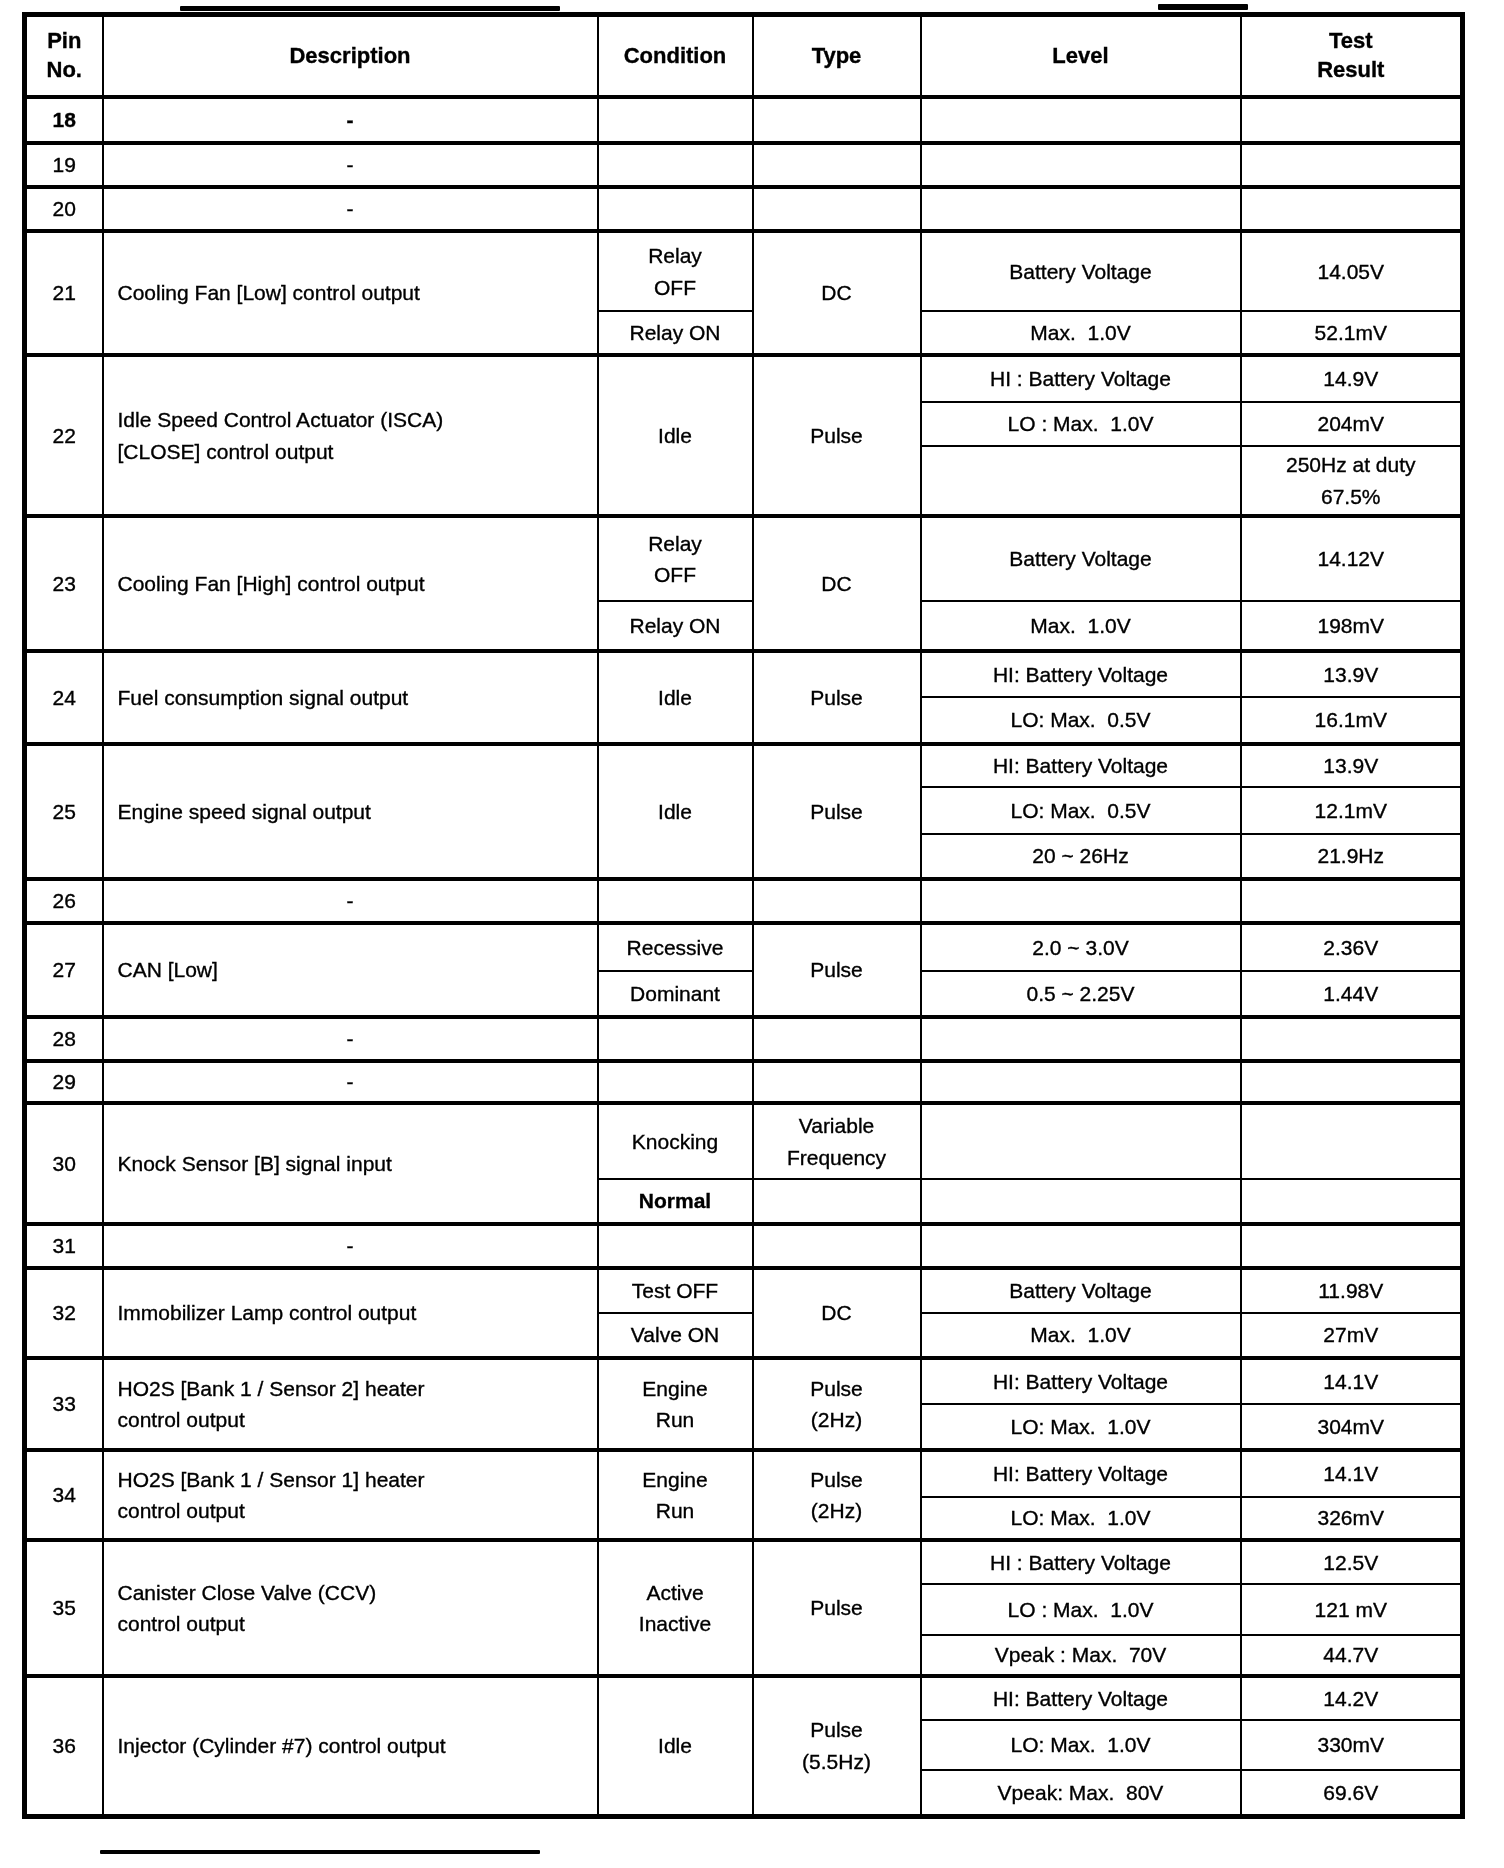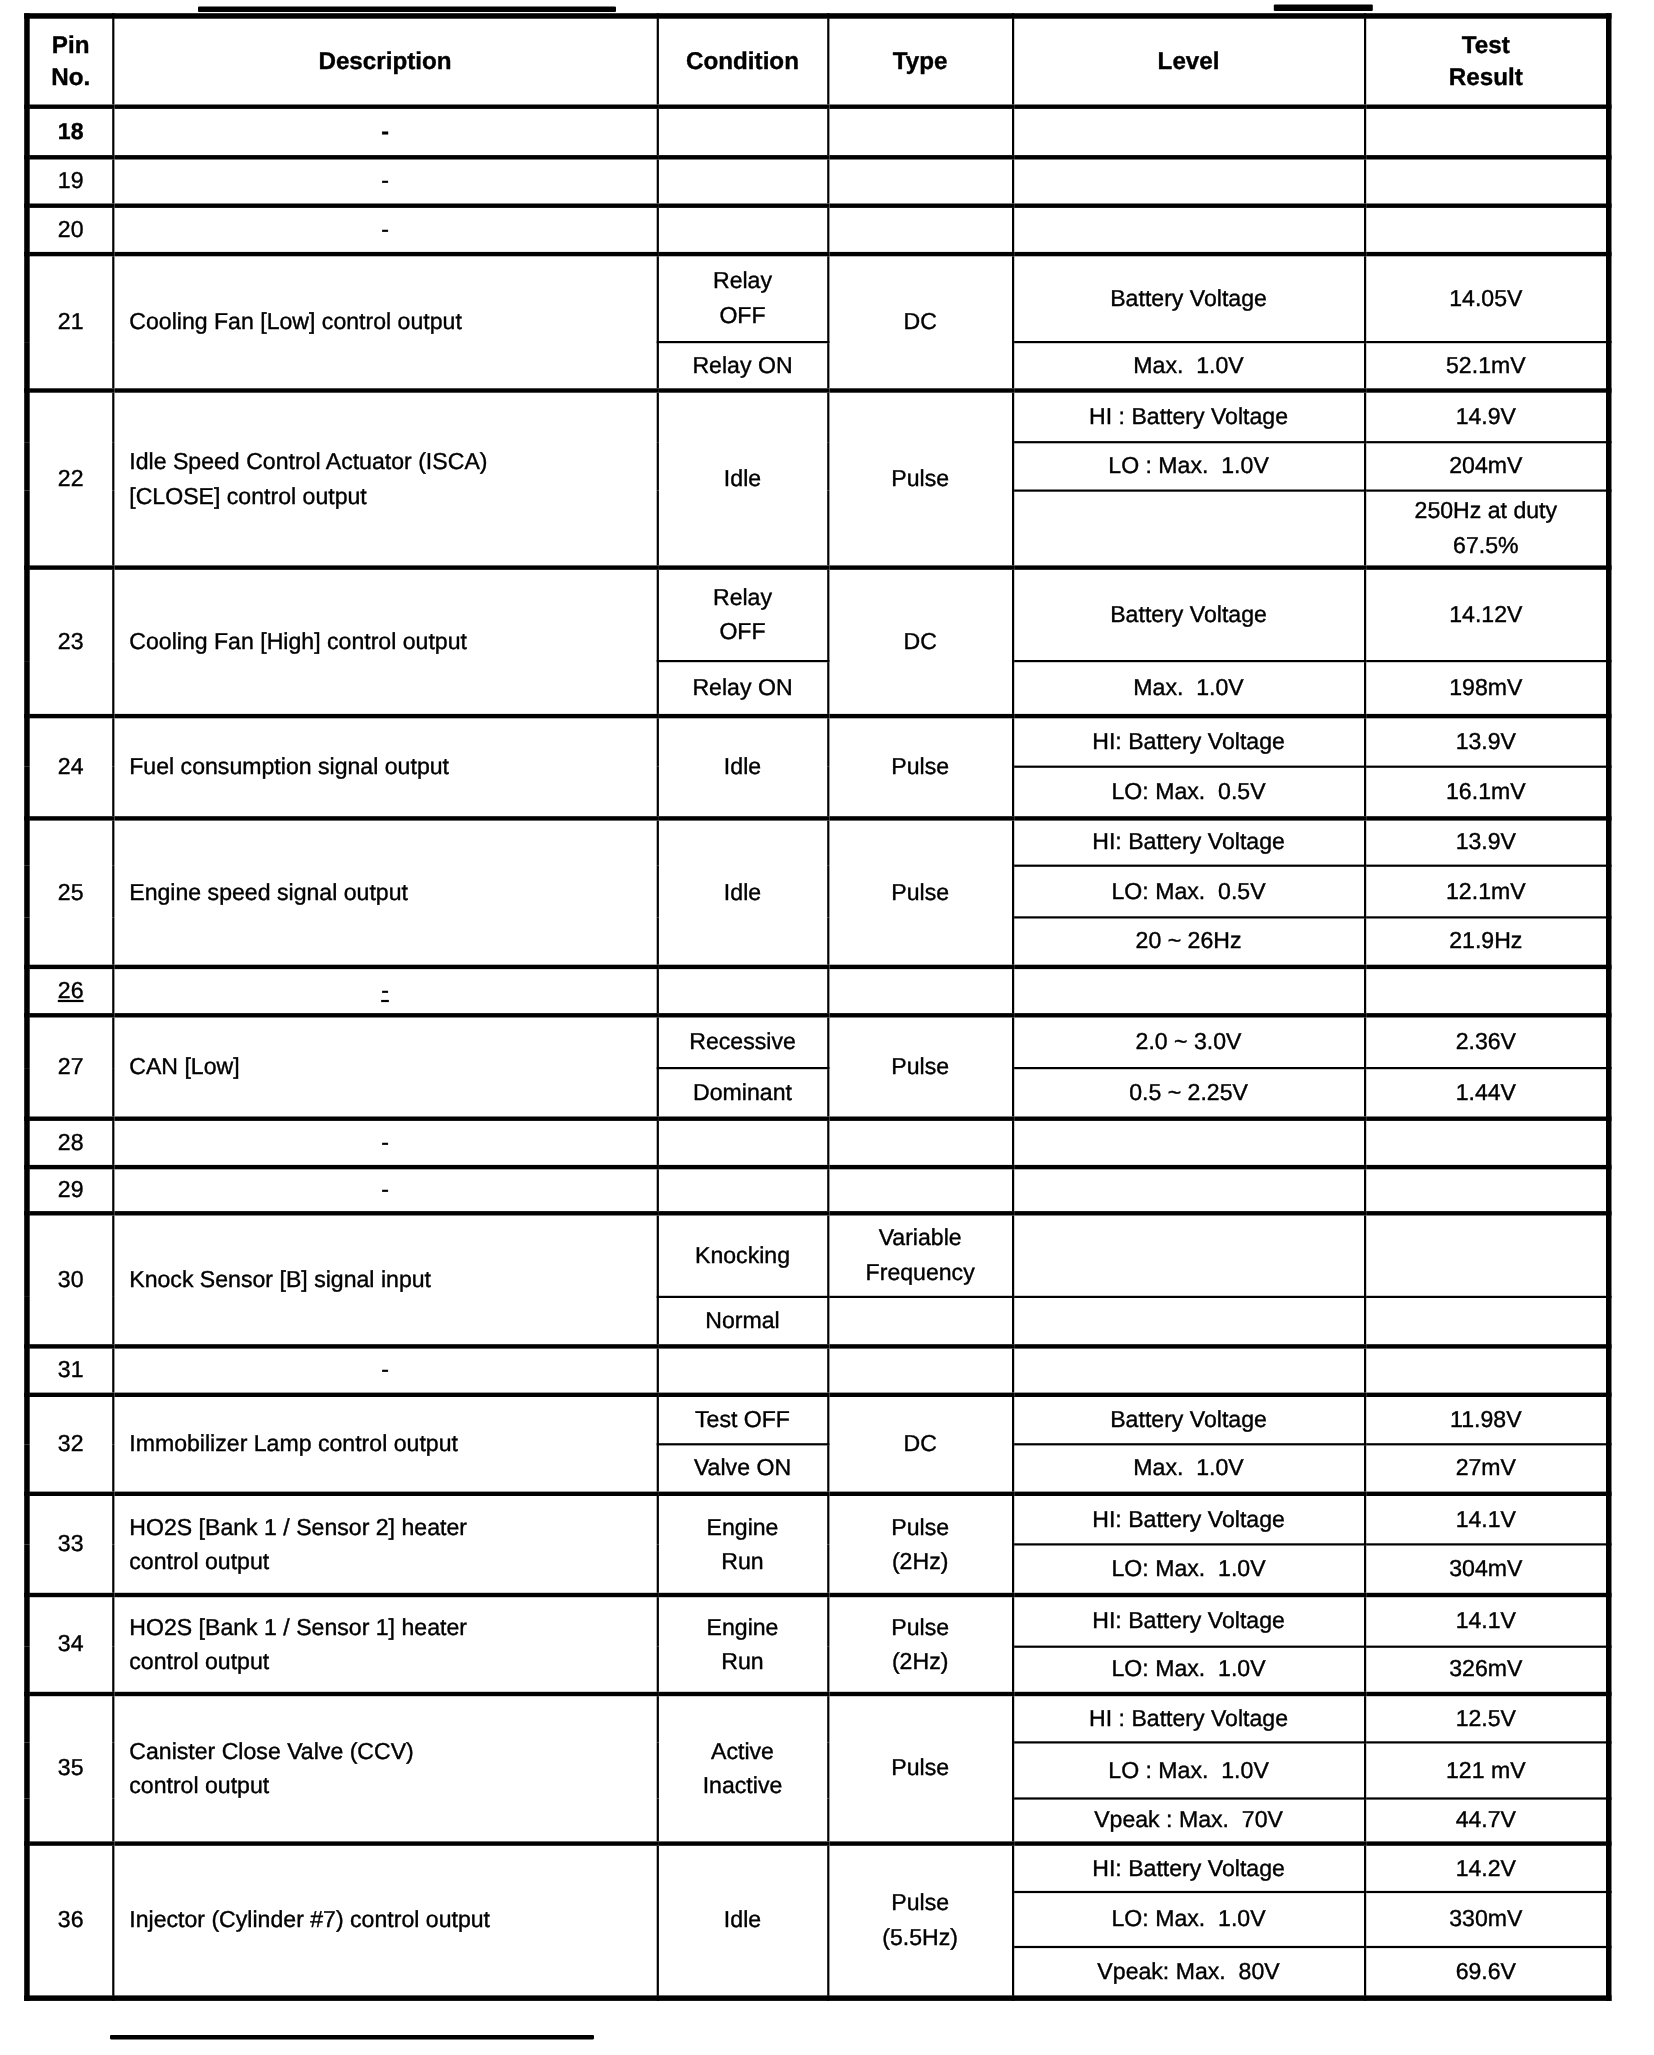--- a/index.html
+++ b/index.html
@@ -160,21 +160,21 @@
           <td>13.9V</td>
         </tr>
         <tr style="height: 47px;">
           <td>LO: Max.  0.5V</td>
           <td>12.1mV</td>
         </tr>
         <tr style="height: 45px;">
           <td>20 ~ 26Hz</td>
           <td>21.9Hz</td>
         </tr>
-        <tr class="rs" style="height: 44px; text-decoration: underline;">
+        <tr class="rs" style="height: 44px;">
           <td>26</td>
           <td>-</td>
           <td></td>
           <td></td>
           <td></td>
           <td></td>
         </tr>
         <tr class="rs" style="height: 48px;">
           <td rowspan="2">27</td>
           <td rowspan="2" class="l">CAN [Low]</td>
@@ -206,21 +206,21 @@
         </tr>
         <tr class="rs" style="height: 76px;">
           <td rowspan="2">30</td>
           <td rowspan="2" class="l">Knock Sensor [B] signal input</td>
           <td>Knocking</td>
           <td>Variable
 Frequency</td>
           <td></td>
           <td></td>
         </tr>
-        <tr style="height: 45px;">
+        <tr style="height: 45px; font-weight: bold;">
           <td>Normal</td>
           <td></td>
           <td></td>
           <td></td>
         </tr>
         <tr class="rs" style="height: 44px;">
           <td>31</td>
           <td>-</td>
           <td></td>
           <td></td>

